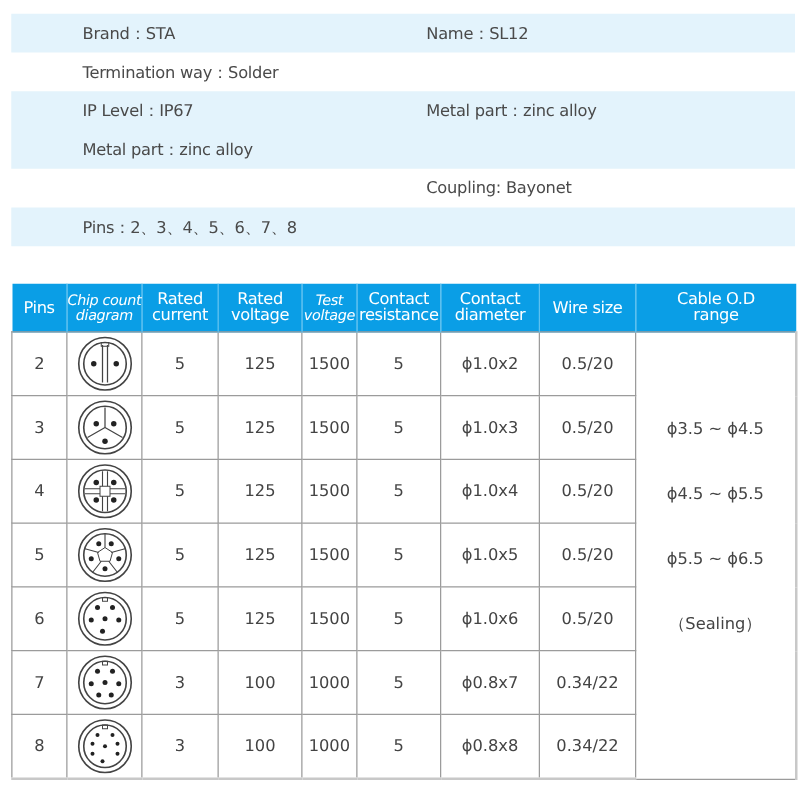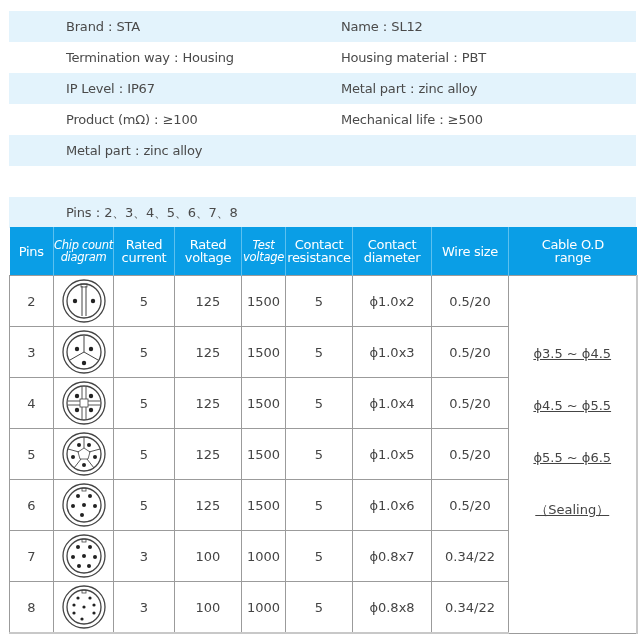--- a/index.html
+++ b/index.html
@@ -5,55 +5,51 @@
   html, body { margin:0; padding:0; background:#ffffff; }
   body { width:640px; height:640px; position:relative; overflow:hidden;
          font-family:"DejaVu Sans", sans-serif; color:#444; }
   .info { position:absolute; left:9px; top:11px; width:627px; }
   .info-row { height:31px; display:flex; align-items:center; font-size:13px; color:#4a4a4a; letter-spacing:-0.2px; }
   .info-row.shaded { background:#e3f3fc; }
   .info-row .l { position:absolute; left:57px; }
   .info-row .r { position:absolute; left:332px; }
   .info-row span { white-space:nowrap; }
   .spec { position:absolute; left:9px; top:227px; border-collapse:collapse; table-layout:fixed; }
-  .spec th { background:#0a9ee6; color:#fff; font-weight:normal; font-size:13px; line-height:13px; height:48px;
+  .spec th { background:#0a9ee6; color:#fff; font-weight:normal; font-size:13px; line-height:13px; height:38px;
              border-right:1px solid #5cc0ef; padding:0; text-align:center; letter-spacing:-0.3px; }
   .spec th.sm { font-size:11.5px; line-height:12px;font-style:italic; }
   .spec th:last-child { border-right:none; }
   .spec td { border:1px solid #9b9b9b; height:50px; text-align:center; font-size:13px; color:#444; padding:0; }
   .spec td.cable { vertical-align:top; font-size:13px; line-height:53px; padding-top:52px; }
-  .spec td.cable div { height:52px; line-height:52px;text-decoration:underline; }
+  .spec td.cable div { height:52px; line-height:52px; }
   .spec tr:last-child td { border-bottom:2px solid #c8c8c8; }
   .spec td.cable { border-right:2px solid #c8c8c8; }
   .diag { width:48px; height:48px; display:block; margin:0 auto; }
 </style>
 </head>
 <body>
 
 <div class="info">
   <div class="info-row shaded">
     <span class="l">Brand：STA</span>
     <span class="r">Name：SL12</span>
   </div>
   <div class="info-row">
-    <span class="l">Termination way：Housing</span>
-    <span class="r">Housing material：PBT</span>
+    <span class="l">Termination way：Solder</span>
   </div>
   <div class="info-row shaded">
     <span class="l">IP Level：IP67</span>
     <span class="r">Metal part：zinc alloy</span>
   </div>
+  <div class="info-row shaded">
+    <span class="l">Metal part：zinc alloy</span>
+  </div>
   <div class="info-row">
-    <span class="l">Product (mΩ)：≥100</span>
-    <span class="r">Mechanical life：≥500</span>
-  </div>
-  <div class="info-row shaded">
-    <span class="l">Metal part：zinc alloy</span>
-  </div>
-  <div class="info-row">
+    <span class="r">Coupling: Bayonet</span>
   </div>
   <div class="info-row shaded">
     <span class="l">Pins：2、3、4、5、6、7、8</span>
   </div>
 </div>
 
 <svg width="0" height="0" style="position:absolute">
   <defs>
     <g id="ring">
       <circle cx="24" cy="24" r="21" fill="none" stroke="#444" stroke-width="1.3"></circle>

